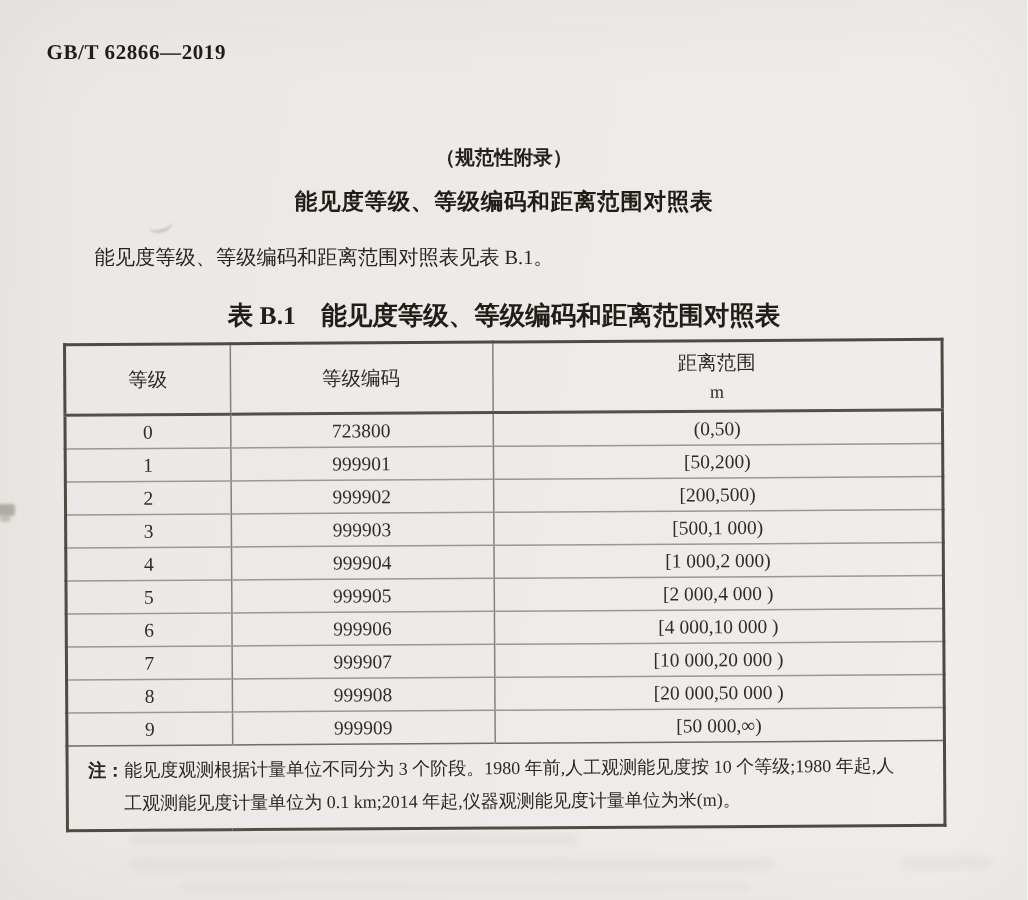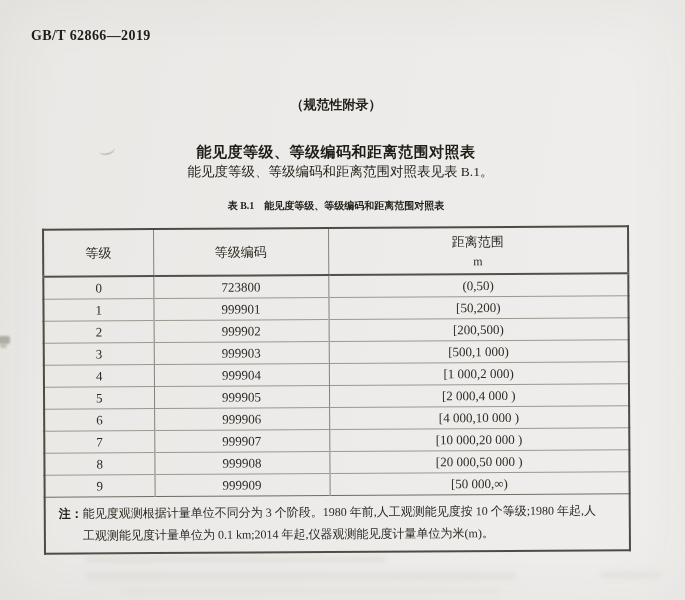--- a/index.html
+++ b/index.html
@@ -13,30 +13,30 @@
 
   .doc-number {
     position:absolute; left:31px; top:28px;
     font-size:14px; font-weight:bold; letter-spacing:0.4px; color:#1e1d17;
     white-space:pre;
   }
 
   .titles { position:absolute; left:6px; top:89px; width:660px; text-align:center; }
   .title-1 { font-size:14.5px; font-weight:bold; letter-spacing:2px; color:#211f18; }
   .title-2 { font-size:13px;  font-weight:bold; margin-top:7px;  color:#23211a; }
-  .title-3 { font-size:15px;  font-weight:bold; margin-top:29px; letter-spacing:0.5px; color:#1f1d16; }
+  .title-3 { font-size:15px;  font-weight:bold; margin-top:11px; letter-spacing:0.5px; color:#1f1d16; }
 
   .intro {
     position:absolute; left:43px; top:163px; width:575px;
-    font-size:13.5px; text-indent:20px; color:#26251d;text-align:center;
+    font-size:13.5px; text-indent:20px; color:#26251d;
   }
 
   .caption {
     position:absolute; left:6px; top:199px; width:660px; text-align:center;
-    font-size:10px; font-weight:bold; color:#201e17;
+    font-size:17px; font-weight:bold; color:#201e17;
   }
 
   .tbl-wrap {
     position:absolute; left:43px; top:227px;
     transform:rotate(-0.35deg); transform-origin:50% 50%;
   }
   table.b1 {
     border-collapse:collapse; width:585px; table-layout:fixed;
     border:2px solid #4e4b43;
     background: transparent;

